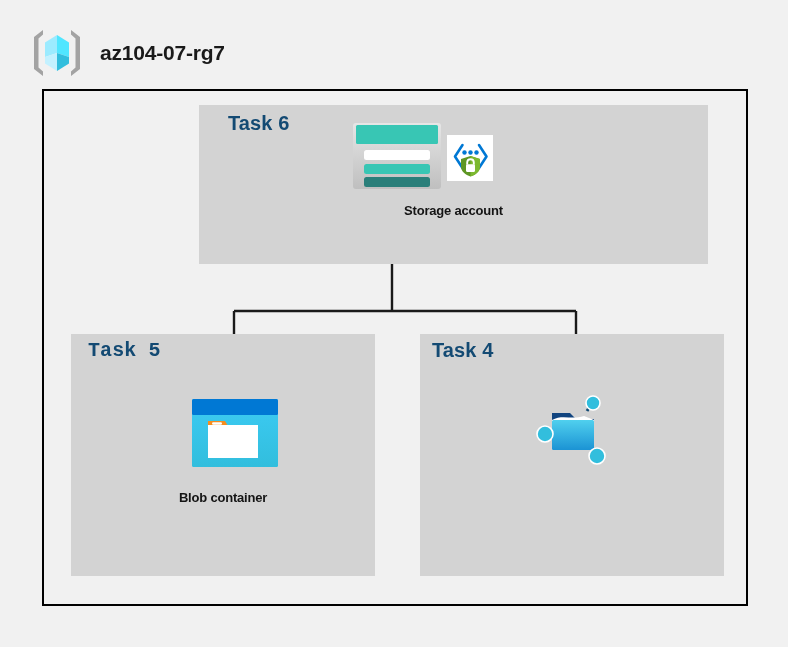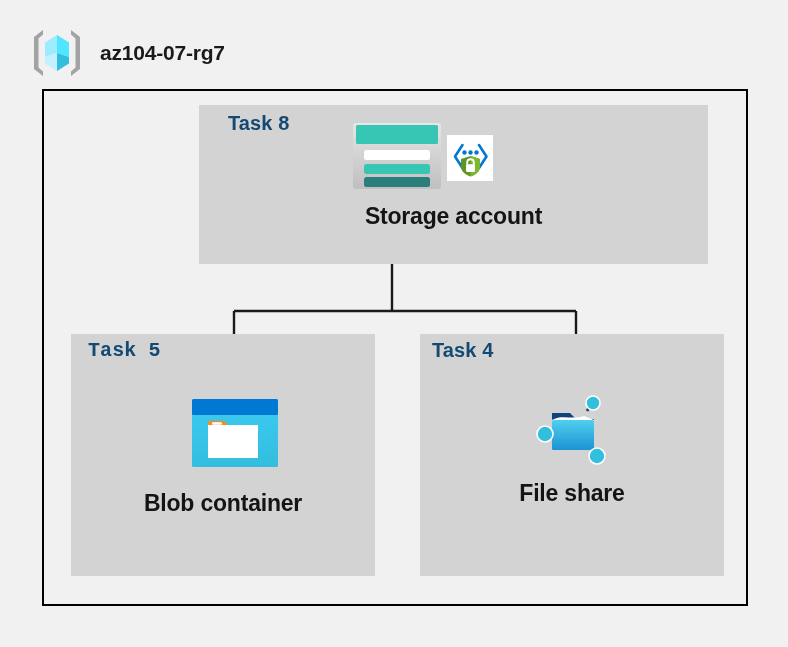--- a/index.html
+++ b/index.html
@@ -76,21 +76,21 @@
   .task-label {
     position: absolute;
     font-size: 20px;
     font-weight: bold;
     color: #134a73;
     letter-spacing: 0.1px;
     white-space: nowrap;
   }
   .node-caption {
     position: absolute;
-    font-size: 23px;
+    font-size: 13px;
     font-weight: bold;
     color: #141414;
     letter-spacing: -0.2px;
     white-space: nowrap;
     text-align: center;
   }
 
   
   #task1-box { left: 199px; top: 105px; width: 509px; height: 159px; }
   #task1-label { left: 228px; top: 112px; }
@@ -142,21 +142,21 @@
     <line x1="392" y1="228" x2="392" y2="311" stroke="#1a1a1a" stroke-width="2.4"></line>
 
     <line x1="234" y1="311" x2="576" y2="311" stroke="#1a1a1a" stroke-width="2.4"></line>
 
     <line x1="234" y1="311" x2="234" y2="392" stroke="#1a1a1a" stroke-width="2.4"></line>
 
     <line x1="576" y1="311" x2="576" y2="392" stroke="#1a1a1a" stroke-width="2.4"></line>
   </svg>
 
   <div id="task1-box" class="task-box"></div>
-  <div id="task1-label" class="task-label">Task 8</div>
+  <div id="task1-label" class="task-label">Task 6</div>
 
   <div id="storage-icon-wrap">
     <svg viewBox="0 0 90 68" width="90" height="68" aria-hidden="true">
       <defs>
         <linearGradient id="stgBody" x1="0" y1="0" x2="0" y2="1">
           <stop offset="0%" stop-color="#e6e6e6"></stop>
           <stop offset="100%" stop-color="#bfbfbf"></stop>
         </linearGradient>
       </defs>
 
@@ -243,15 +243,14 @@
       <path d="M20 27 C30 21 40 27 52 23 L62 27 L62 33 L20 33 Z" fill="#ffffff"></path>
 
       <rect x="20" y="27" width="42" height="30" rx="1.5" fill="url(#fsBody)"></rect>
 
       <circle cx="61" cy="10" r="7" fill="#32bedd" stroke="#ffffff" stroke-width="1.6"></circle>
       <circle cx="13" cy="41" r="8" fill="#32bedd" stroke="#ffffff" stroke-width="1.6"></circle>
       <circle cx="65" cy="63" r="8" fill="#32bedd" stroke="#ffffff" stroke-width="1.6"></circle>
     </svg>
   </div>
 
-  <div id="fileshare-caption" class="node-caption">File share</div>
 
 </div>
 
 </body></html>

